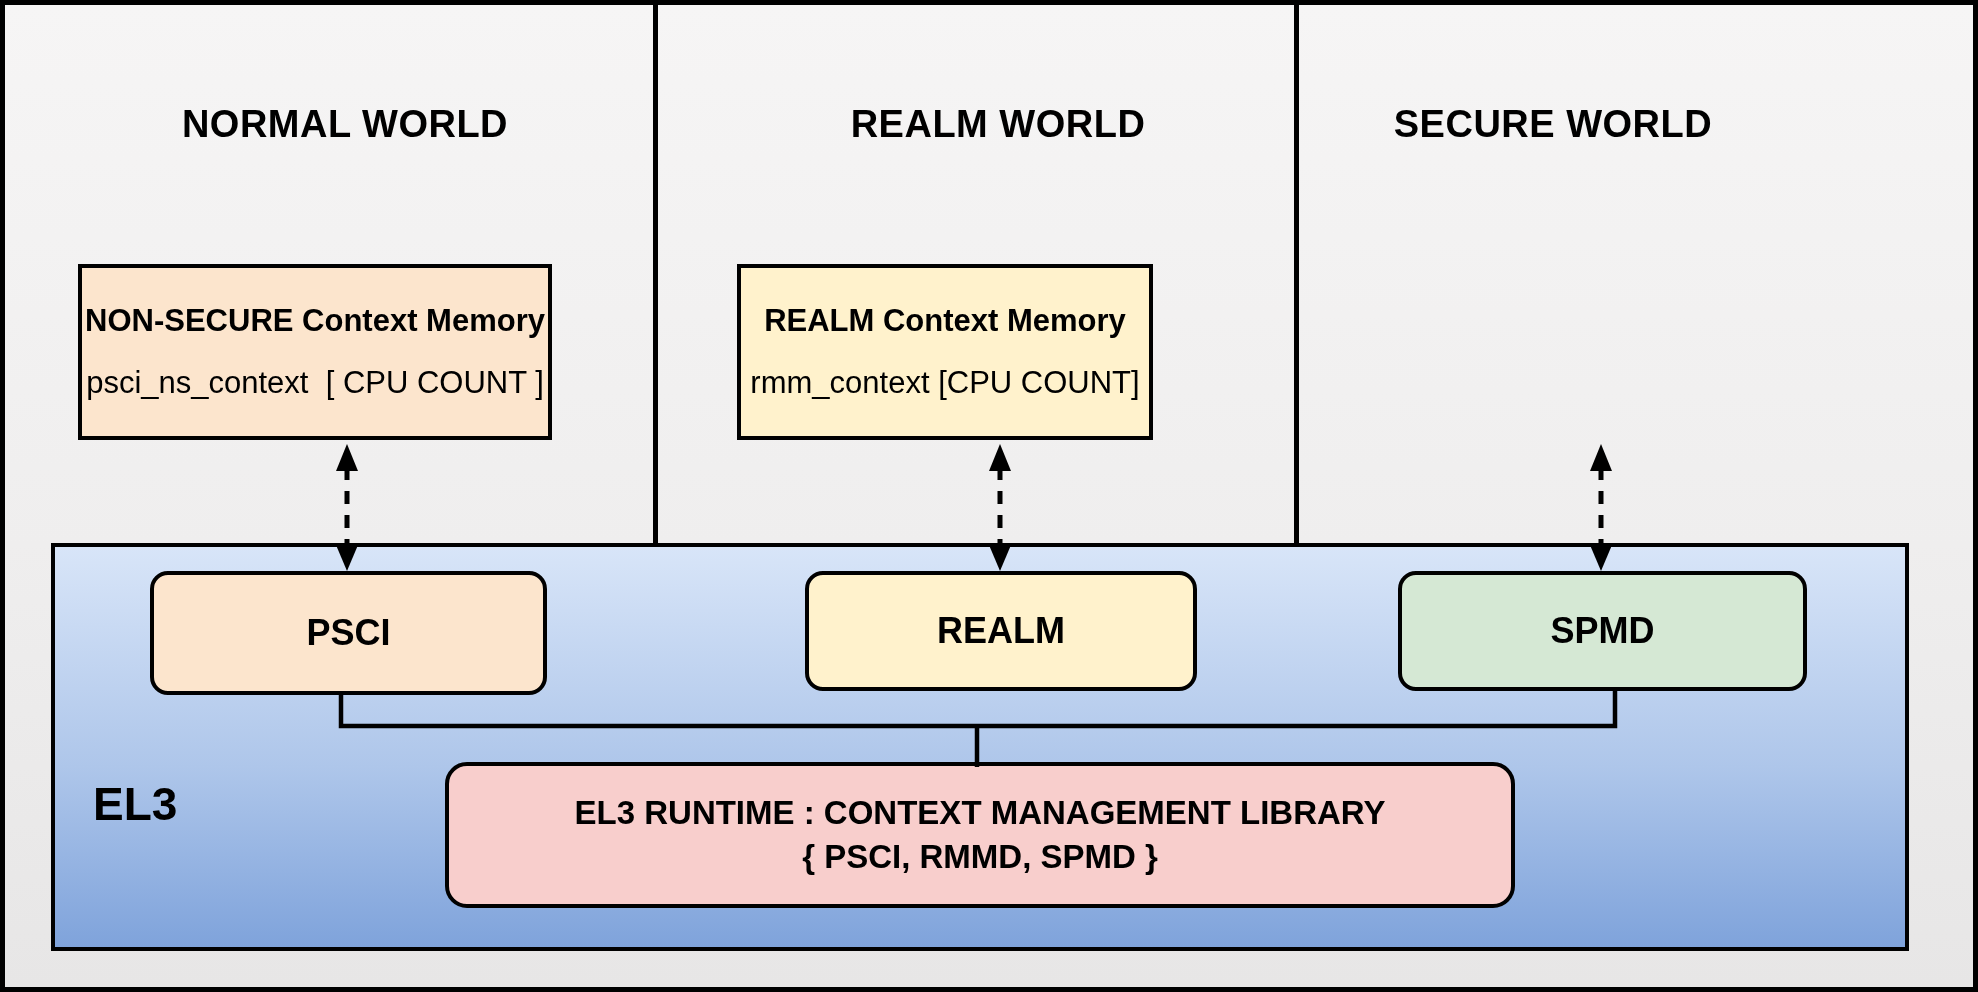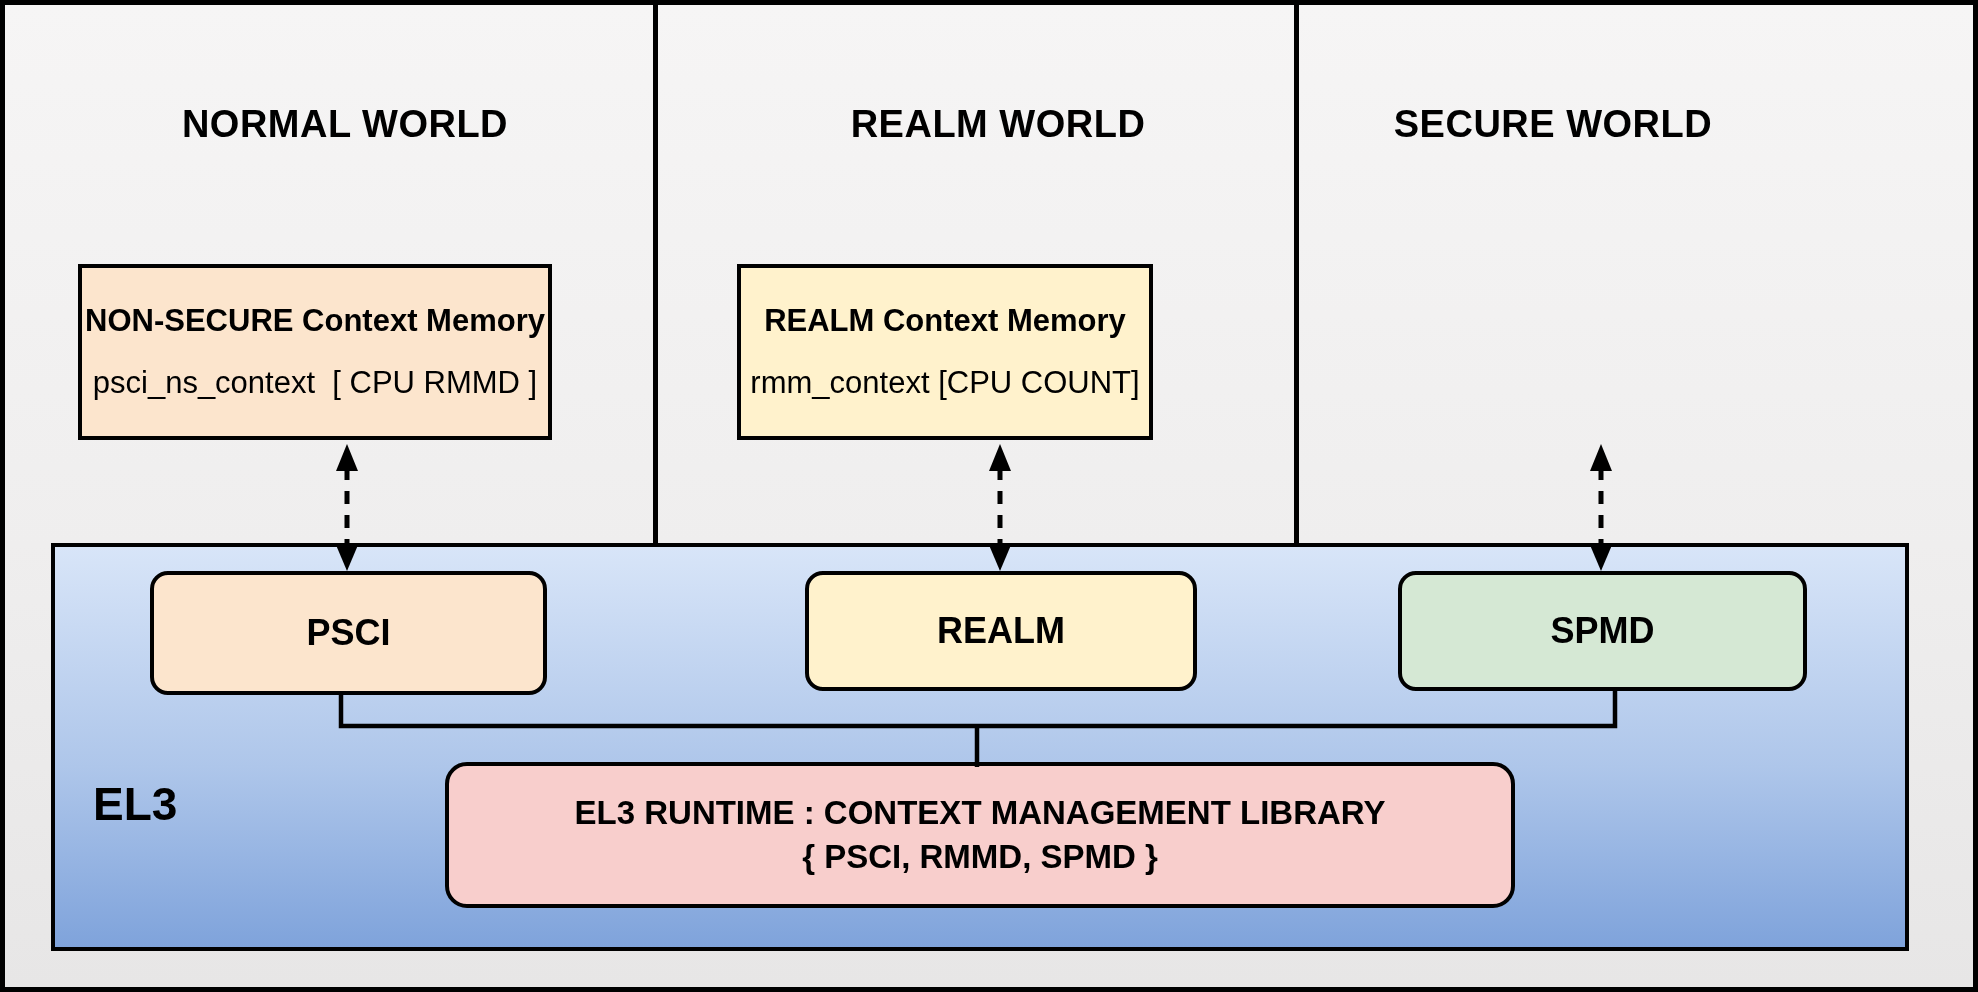--- a/index.html
+++ b/index.html
@@ -143,21 +143,21 @@
 
   <div class="divider" id="divider-1"></div>
   <div class="divider" id="divider-2"></div>
 
   <div class="world-title" id="title-normal">NORMAL WORLD</div>
   <div class="world-title" id="title-realm">REALM WORLD</div>
   <div class="world-title" id="title-secure">SECURE WORLD</div>
 
   <div class="memory-box" id="memory-normal">
     <div class="memory-title">NON-SECURE Context Memory</div>
-    <div class="memory-code">psci_ns_context  [ CPU RMMD ]</div>
+    <div class="memory-code">psci_ns_context  [ CPU COUNT ]</div>
   </div>
   <div class="memory-box" id="memory-realm">
     <div class="memory-title">REALM Context Memory</div>
     <div class="memory-code">rmm_context [CPU COUNT]</div>
   </div>
 
   <div id="el3-box"></div>
   <div id="el3-label">EL3</div>
 
   <div class="dispatcher-box" id="box-psci">

